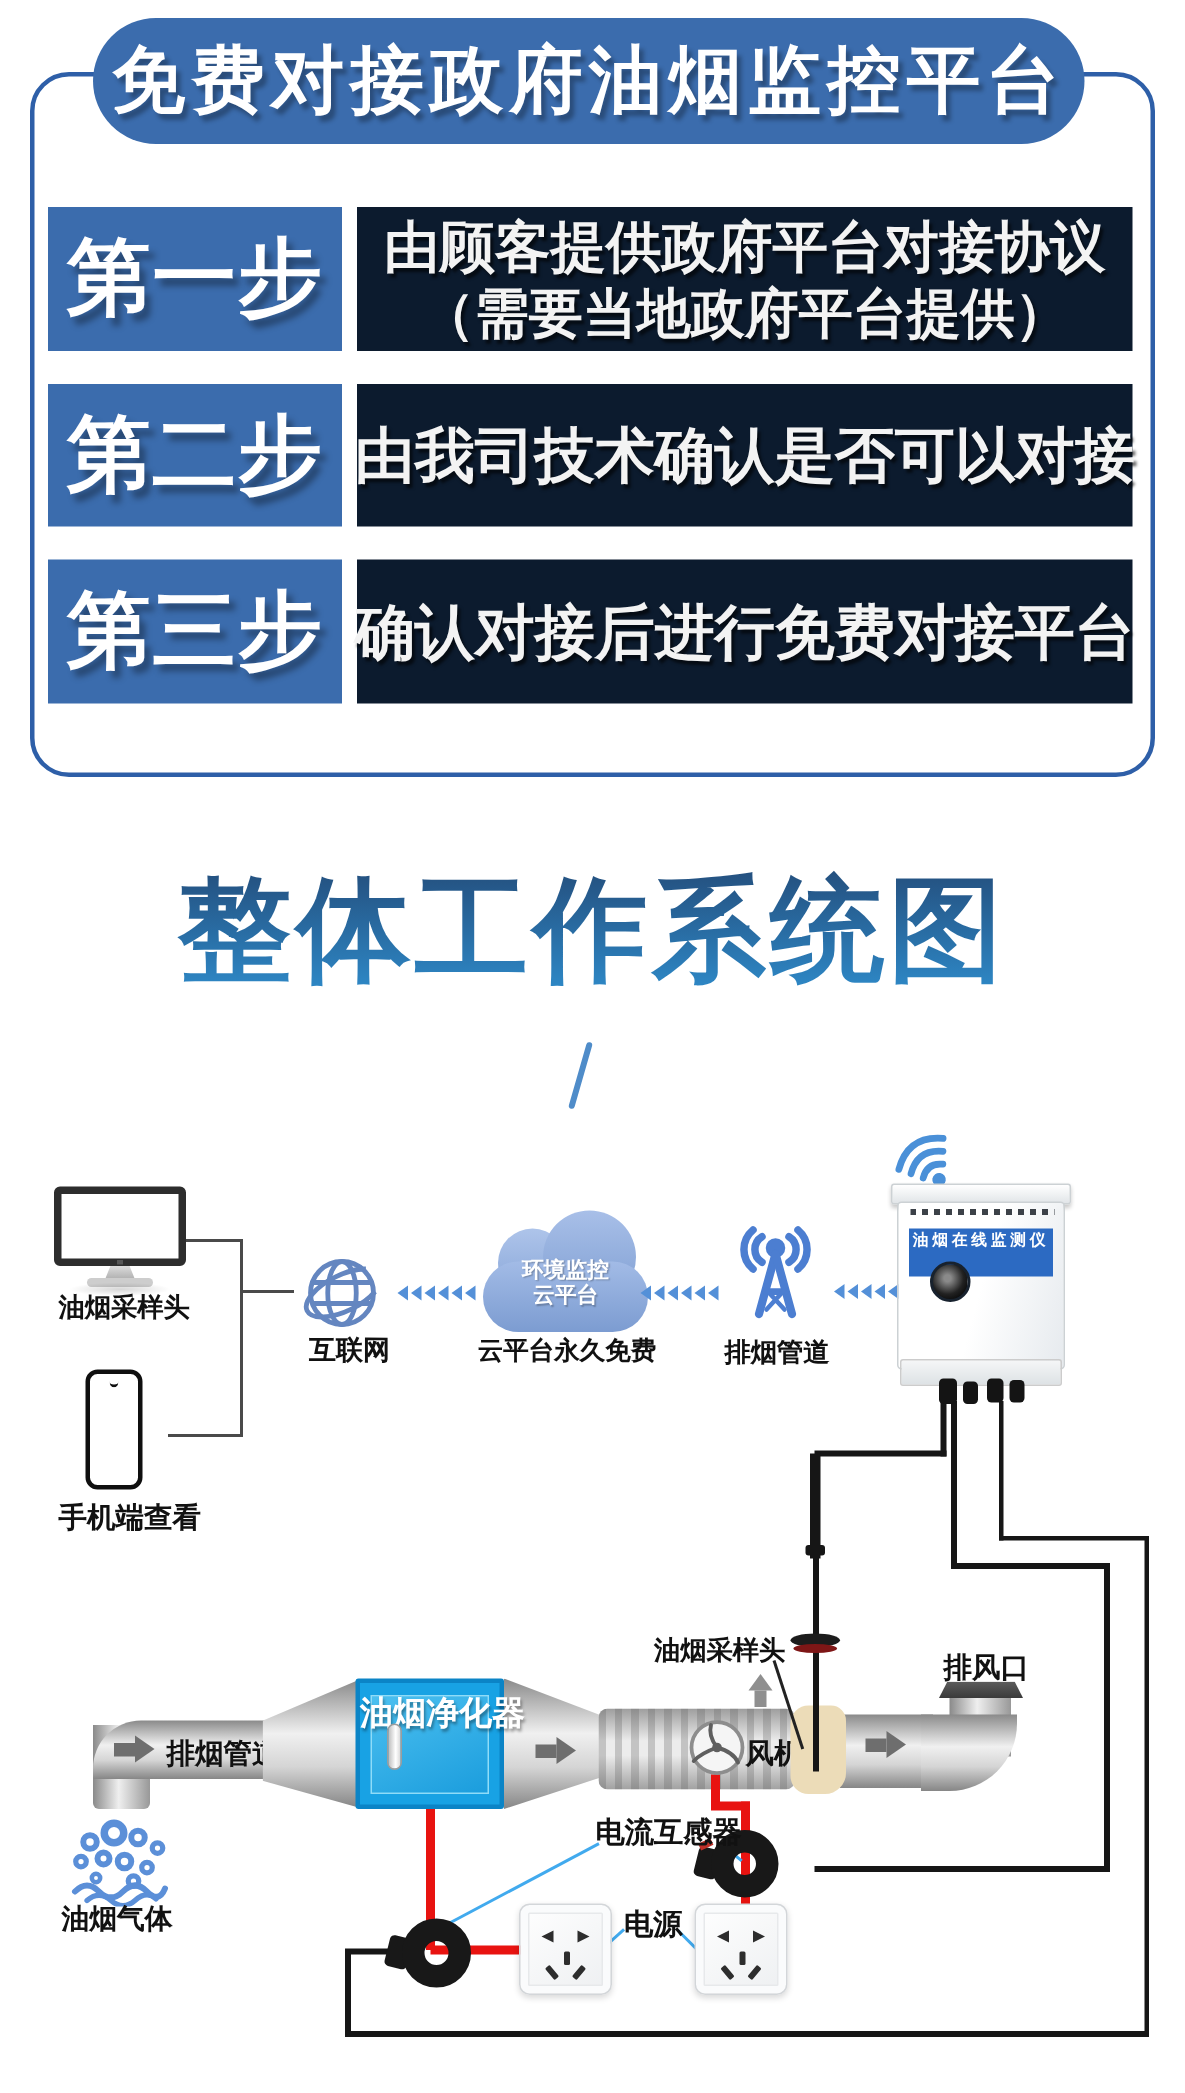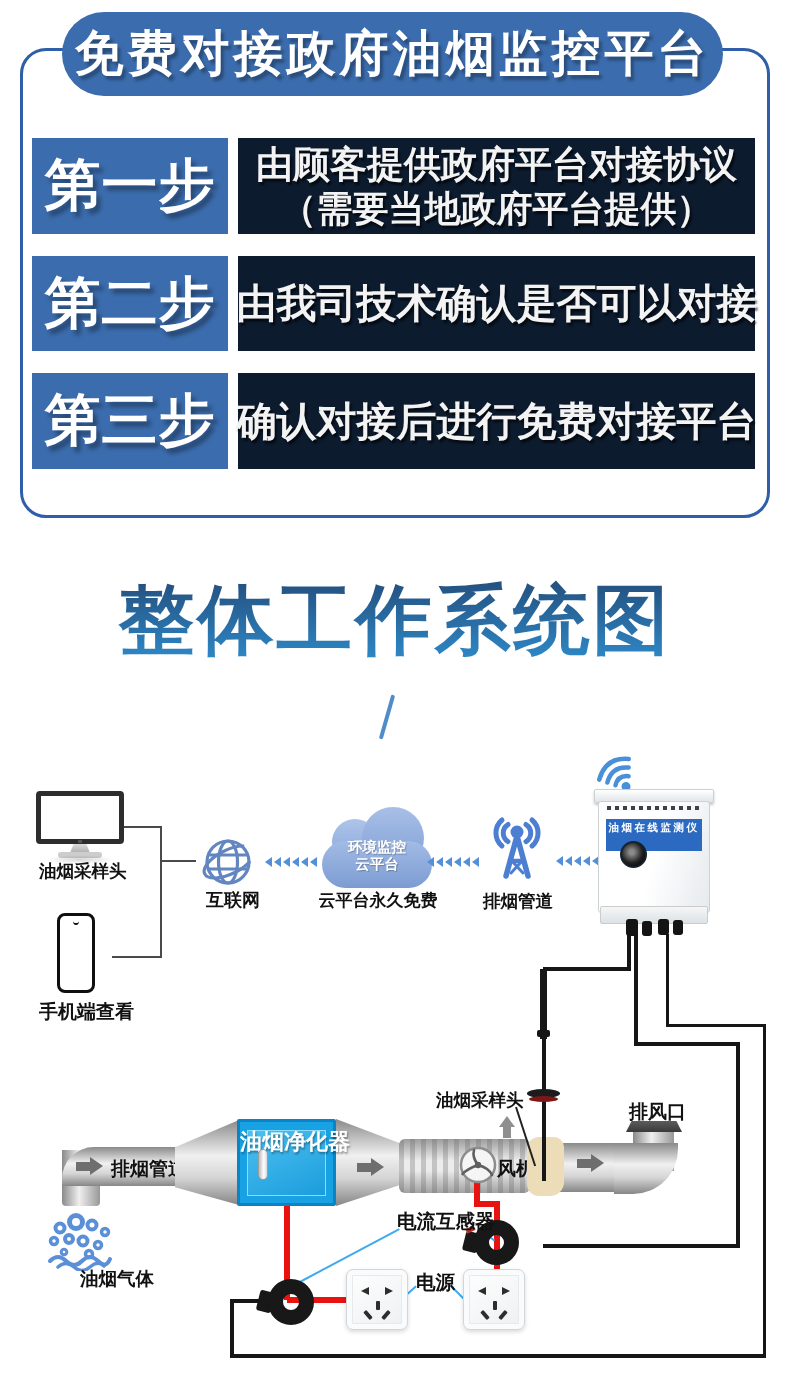--- a/index.html
+++ b/index.html
@@ -373,21 +373,21 @@
       <circle cx="8" cy="30" r="3.5" stroke-width="3.5"></circle>
       <circle cx="23" cy="28" r="4" stroke-width="4"></circle>
       <circle cx="37" cy="30" r="4.5" stroke-width="4"></circle>
       <circle cx="52" cy="34" r="3.5" stroke-width="3.5"></circle>
       <circle cx="18" cy="41" r="2.8" stroke-width="3"></circle>
       <circle cx="43" cy="43" r="3.5" stroke-width="3.5"></circle>
       <path d="M4,50 q8,-8 16,0 t16,0 t16,0 t12,-2" stroke-width="4" stroke-linecap="round"></path>
       <path d="M12,56 q8,-7 16,0 t16,0 t14,-1" stroke-width="3.5" stroke-linecap="round"></path>
     </g>
   </svg>
-  <div class="t" style="left:41px;top:1266px;font-size:18.5px;margin-left:39px;">油烟气体</div>
+  <div class="t" style="left:41px;top:1266px;font-size:18.5px;">油烟气体</div>
 
   <div class="red" style="left:284px;top:1206px;width:6px;height:94px;"></div>
   <div class="red" style="left:287px;top:1297px;width:60px;height:6px;"></div>
   <div class="red" style="left:474px;top:1183px;width:6px;height:23px;"></div>
   <div class="red" style="left:474px;top:1201px;width:26px;height:6px;"></div>
   <div class="red" style="left:494px;top:1201px;width:6px;height:70px;"></div>
 
   <div class="lug" style="left:258px;top:1291px;width:15px;height:21px;transform:rotate(14deg);"></div>
   <div class="toroid" style="left:268px;top:1279px;"></div>
   <div class="lug" style="left:464px;top:1232px;width:15px;height:20px;transform:rotate(14deg);"></div>

